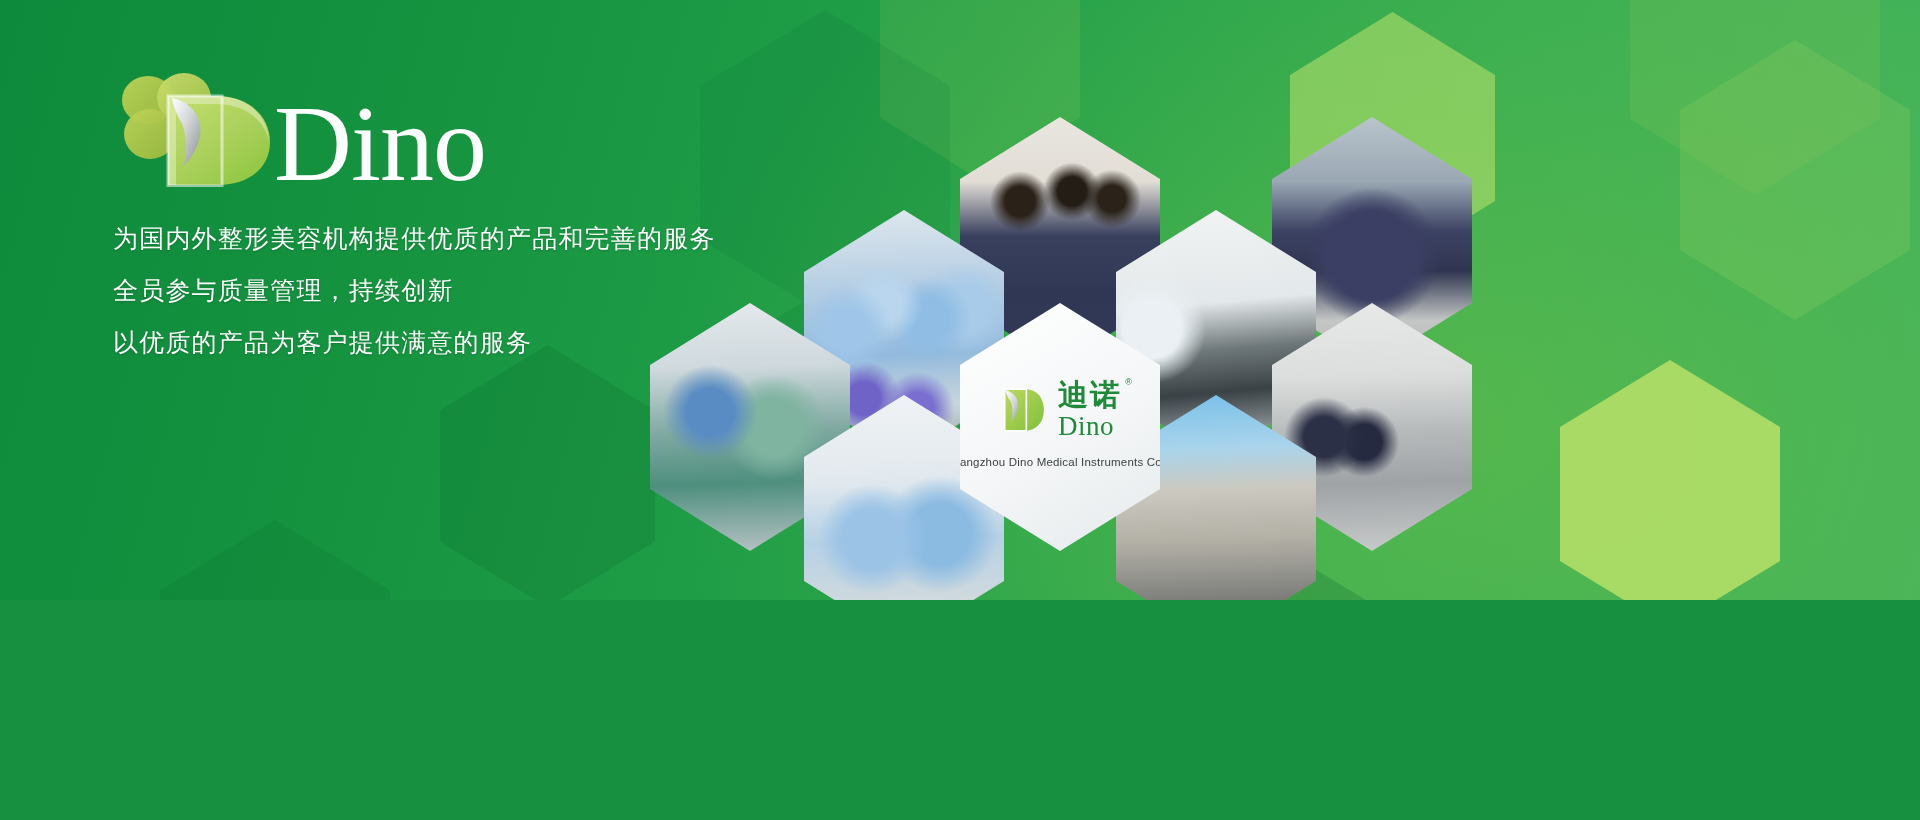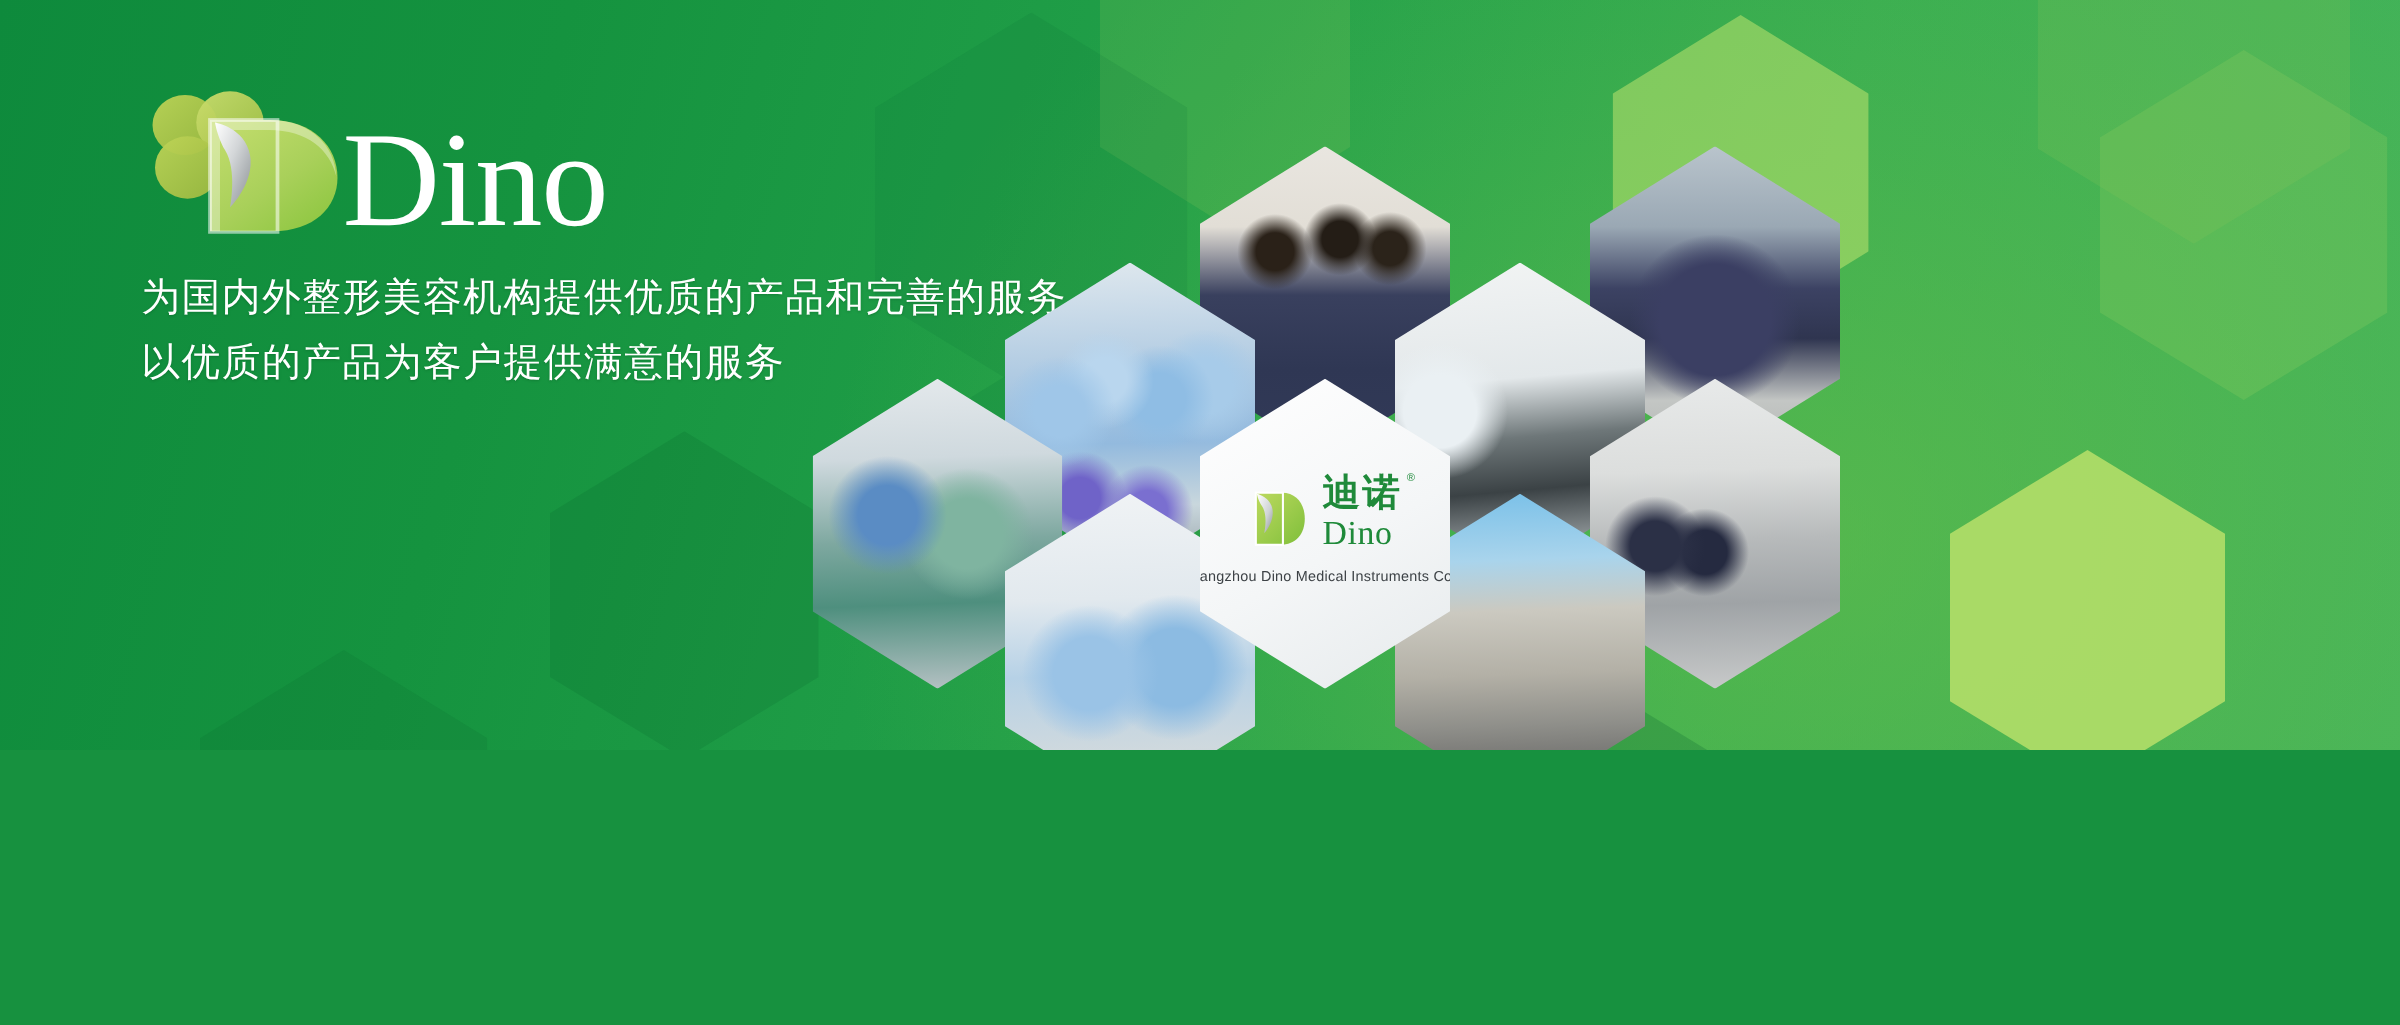--- a/index.html
+++ b/index.html
@@ -27,21 +27,21 @@
   }
 
   
   .logo-block { position:absolute; left:88px; top:62px; width:430px; height:125px; }
   .logo-svg { display:block; }
 
   
   .slogan { position:absolute; left:113px; top:212px; width:760px; }
   .slogan-line {
     color:#ffffff;
-    font-size:31px;
+    font-size:25px;
     line-height:52px;
     letter-spacing:1.2px;
     font-weight:400;
     white-space:nowrap;
     text-shadow:0 1px 2px rgba(0,60,20,0.28);
   }
 
   
   .cluster { position:absolute; left:650px; top:95px; width:1280px; height:600px; }
 
@@ -107,21 +107,21 @@
   }
 
   
   .hex-logo {
     position:absolute;
     clip-path: polygon(50% 0%, 100% 25%, 100% 75%, 50% 100%, 0% 75%, 0% 25%);
     background:linear-gradient(150deg,#ffffff 0%, #f4f6f7 55%, #e6eaec 100%);
     display:flex; flex-direction:column;
     align-items:center; justify-content:center;
   }
-  .hex-logo-mark { display:flex; align-items:flex-end; gap:10px; margin-top:-6px; }
+  .hex-logo-mark { display:flex; align-items:center; gap:10px; margin-top:-6px; }
   .hex-logo-cn {
     display:flex; flex-direction:column; align-items:flex-start;
     line-height:1;
   }
   .cn-chars {
     font-size:30px; font-weight:700; color:#1f8a3a; letter-spacing:2px;
     position:relative;
   }
   .cn-reg {
     position:absolute; top:-2px; right:-12px;
@@ -197,20 +197,21 @@
         <path d="M84 36 C84 36 108 40 112 62 C116 84 96 104 96 104 C96 104 102 74 92 58 C86 48 84 36 84 36 Z" fill="url(#curlG)"></path>
         <rect x="80" y="34" width="54" height="90" fill="none" stroke="rgba(255,255,255,0.55)" stroke-width="3"></rect>
       </g>
 
       <text x="186" y="118" font-family="Liberation Serif, DejaVu Serif, serif" font-size="108" fill="#ffffff" style="letter-spacing:-1px;">Dino</text>
     </svg>
   </div>
 
   <div class="slogan">
     <div class="slogan-line">为国内外整形美容机构提供优质的产品和完善的服务</div>
+    <div class="slogan-line">全员参与质量管理，持续创新</div>
     <div class="slogan-line">以优质的产品为客户提供满意的服务</div>
   </div>
 
   <div class="cluster">
 
     <div class="hexcell" style="left:310px; top:22px; width:200px; height:248px;">
       <div class="photo ph-training"></div>
     </div>
 
     <div class="hexcell" style="left:622px; top:22px; width:200px; height:248px;">

